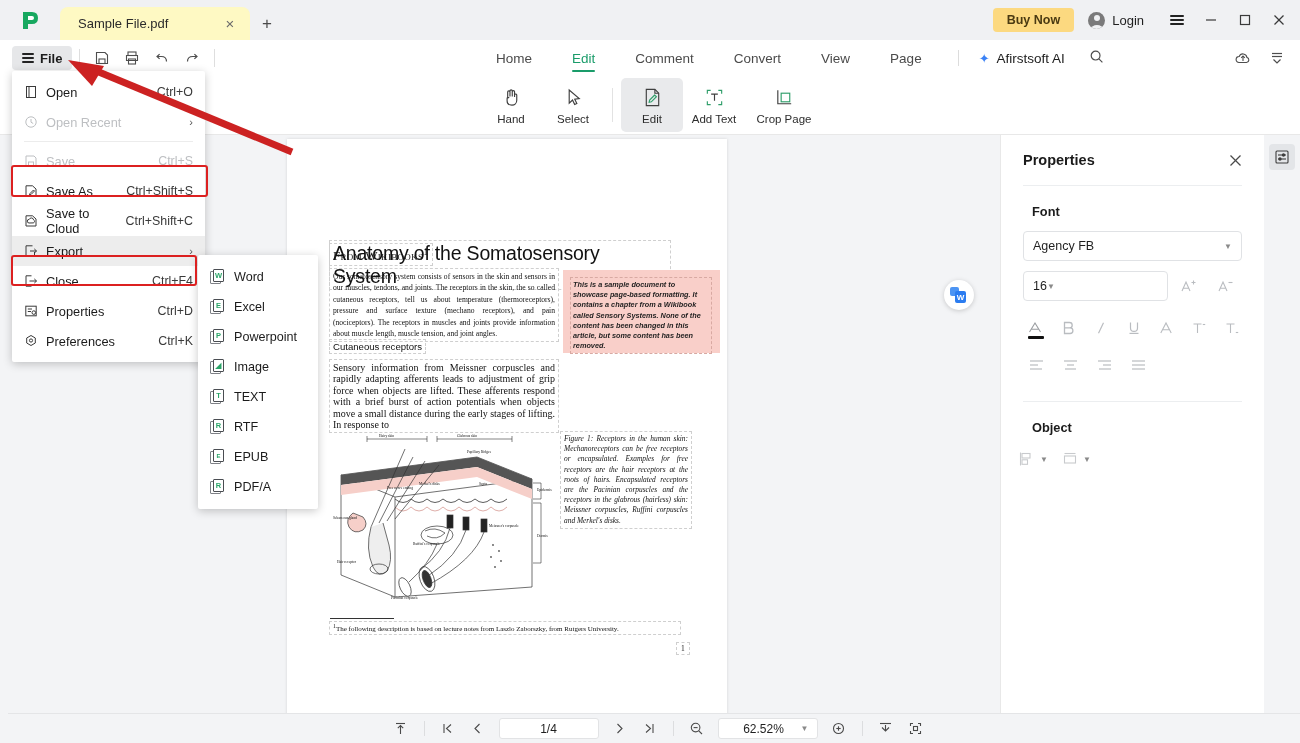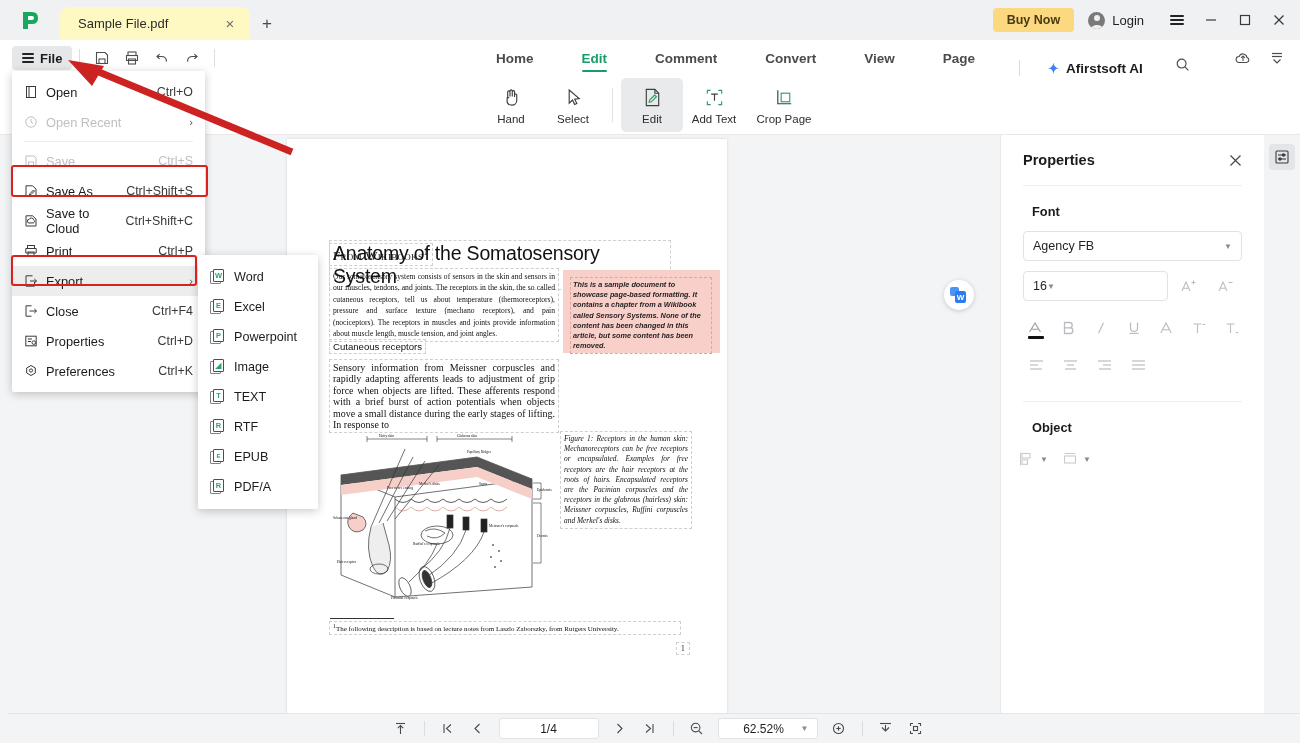--- a/index.html
+++ b/index.html
@@ -50,21 +50,21 @@
   .file-btn {
     margin-left: 12px; height: 24px; display: flex; align-items: center; gap: 6px;
     background: #e6e7e9; border-radius: 4px; padding: 0 10px;
     font-size: 13px; font-weight: bold; color: #1c1c1c;
   }
   .hamburger { display: inline-block; width: 12px; }
   .hamburger i { display: block; height: 1.6px; background: #222; margin: 2.4px 0; border-radius: 1px; }
   .tb-sep { width: 1px; height: 18px; background: #dedede; margin: 0 7px; }
   .tb-icon { width: 30px; height: 26px; display: flex; align-items: center; justify-content: center; color: #4d4d4d; }
 
-  .ribbon-tabs { position: absolute; left: 480px; top: 0; height: 36px; display: flex; align-items: flex-end; gap: 16px; font-weight: bold; }
+  .ribbon-tabs { position: absolute; left: 480px; top: 0; height: 36px; display: flex; align-items: center; gap: 8px; }
   .rtab { font-size: 13.5px; color: #4b4b4b; padding: 0 16px; height: 36px; display: flex; align-items: center; position: relative; }
   .rtab.active { color: #1a9c6a; }
   .rtab.active::after { content: ""; position: absolute; left: 16px; right: 16px; bottom: 4px; height: 2px; background: #1a9c6a; border-radius: 2px; }
   .ai-sep { width: 1px; height: 16px; background: #dcdcdc; margin: 0 12px; }
   .ai-btn { display: flex; align-items: center; gap: 7px; font-size: 13.5px; color: #1c1c1c; }
   .sparkle { color: #3b82f6; font-size: 13px; }
   .search-ic { margin-left: 16px; color: #4d4d4d; }
 
   .tb-right { position: absolute; right: 8px; top: 0; height: 36px; display: flex; align-items: center; gap: 4px; }
 
@@ -749,31 +749,20 @@
     <div class="mi">
       <span class="mic">
         <svg width="14" height="14" viewBox="0 0 14 14" fill="none" stroke="#3a3a3a" stroke-width="1">
             <path d="M2 1.8h6.5L12 5v7H2z"></path>
             <path d="M5 9a1.8 1.8 0 0 1 .2-3.6 2.3 2.3 0 0 1 4.4.5 1.6 1.6 0 0 1-.3 3z"></path>
           </svg>
       </span>
       <span class="mlb">Save to Cloud</span>
       <span class="msc">Ctrl+Shift+C</span>
     </div>
-    <div class="mi">
-      <span class="mic">
-        <svg width="14" height="14" viewBox="0 0 14 14" fill="none" stroke="#3a3a3a" stroke-width="1">
-            <rect x="3.5" y="1.5" width="7" height="3"></rect>
-            <path d="M1.8 4.5h10.4v4.5H1.8z"></path>
-            <rect x="4" y="8" width="6" height="4.5"></rect>
-          </svg>
-      </span>
-      <span class="mlb">Print</span>
-      <span class="msc">Ctrl+P</span>
-    </div>
     <div class="mi hl">
       <span class="mic">
         <svg width="14" height="14" viewBox="0 0 14 14" fill="none" stroke="#3a3a3a" stroke-width="1">
             <path d="M8.5 1.8H2v10.4h8.5V8"></path>
             <line x1="6" y1="7" x2="12.5" y2="7"></line>
             <path d="M10.3 4.9 12.5 7l-2.2 2.1"></path>
           </svg>
       </span>
       <span class="mlb">Export</span>
       <span class="arrow">›</span>

